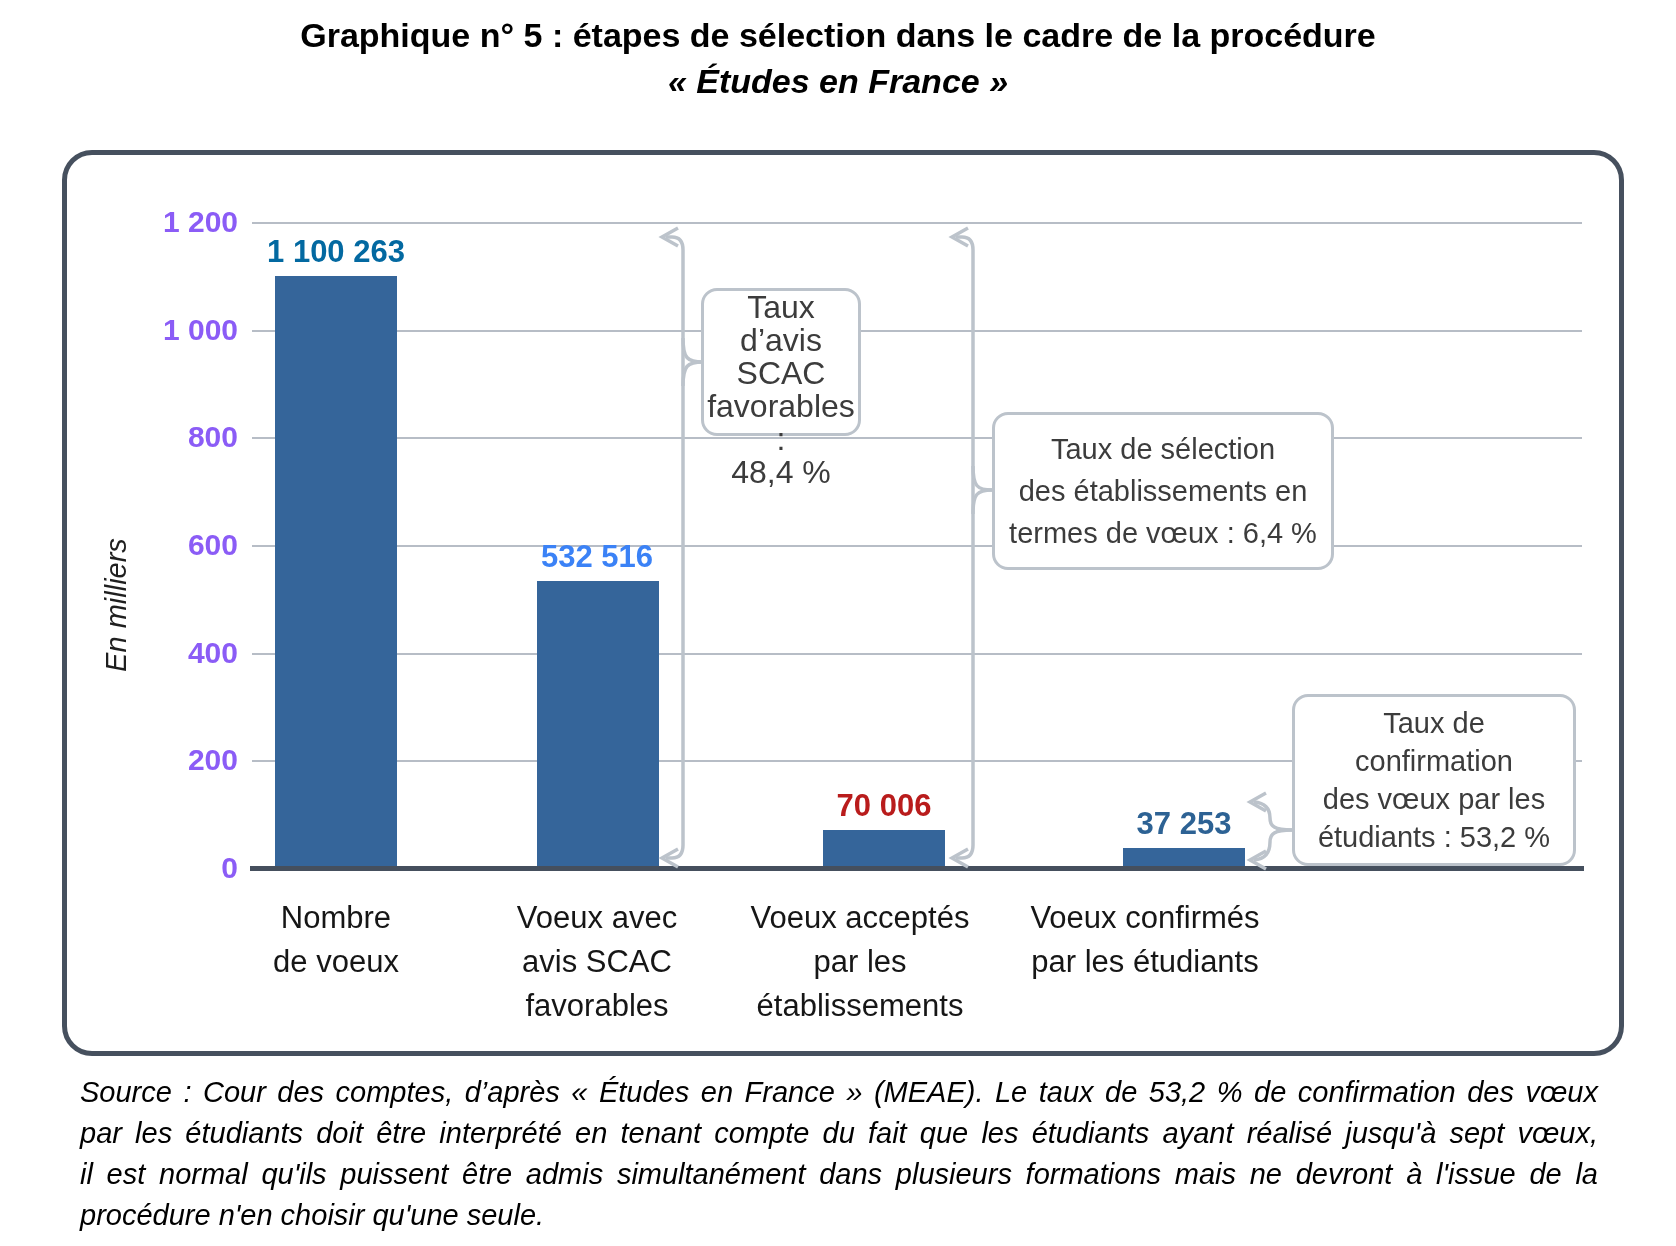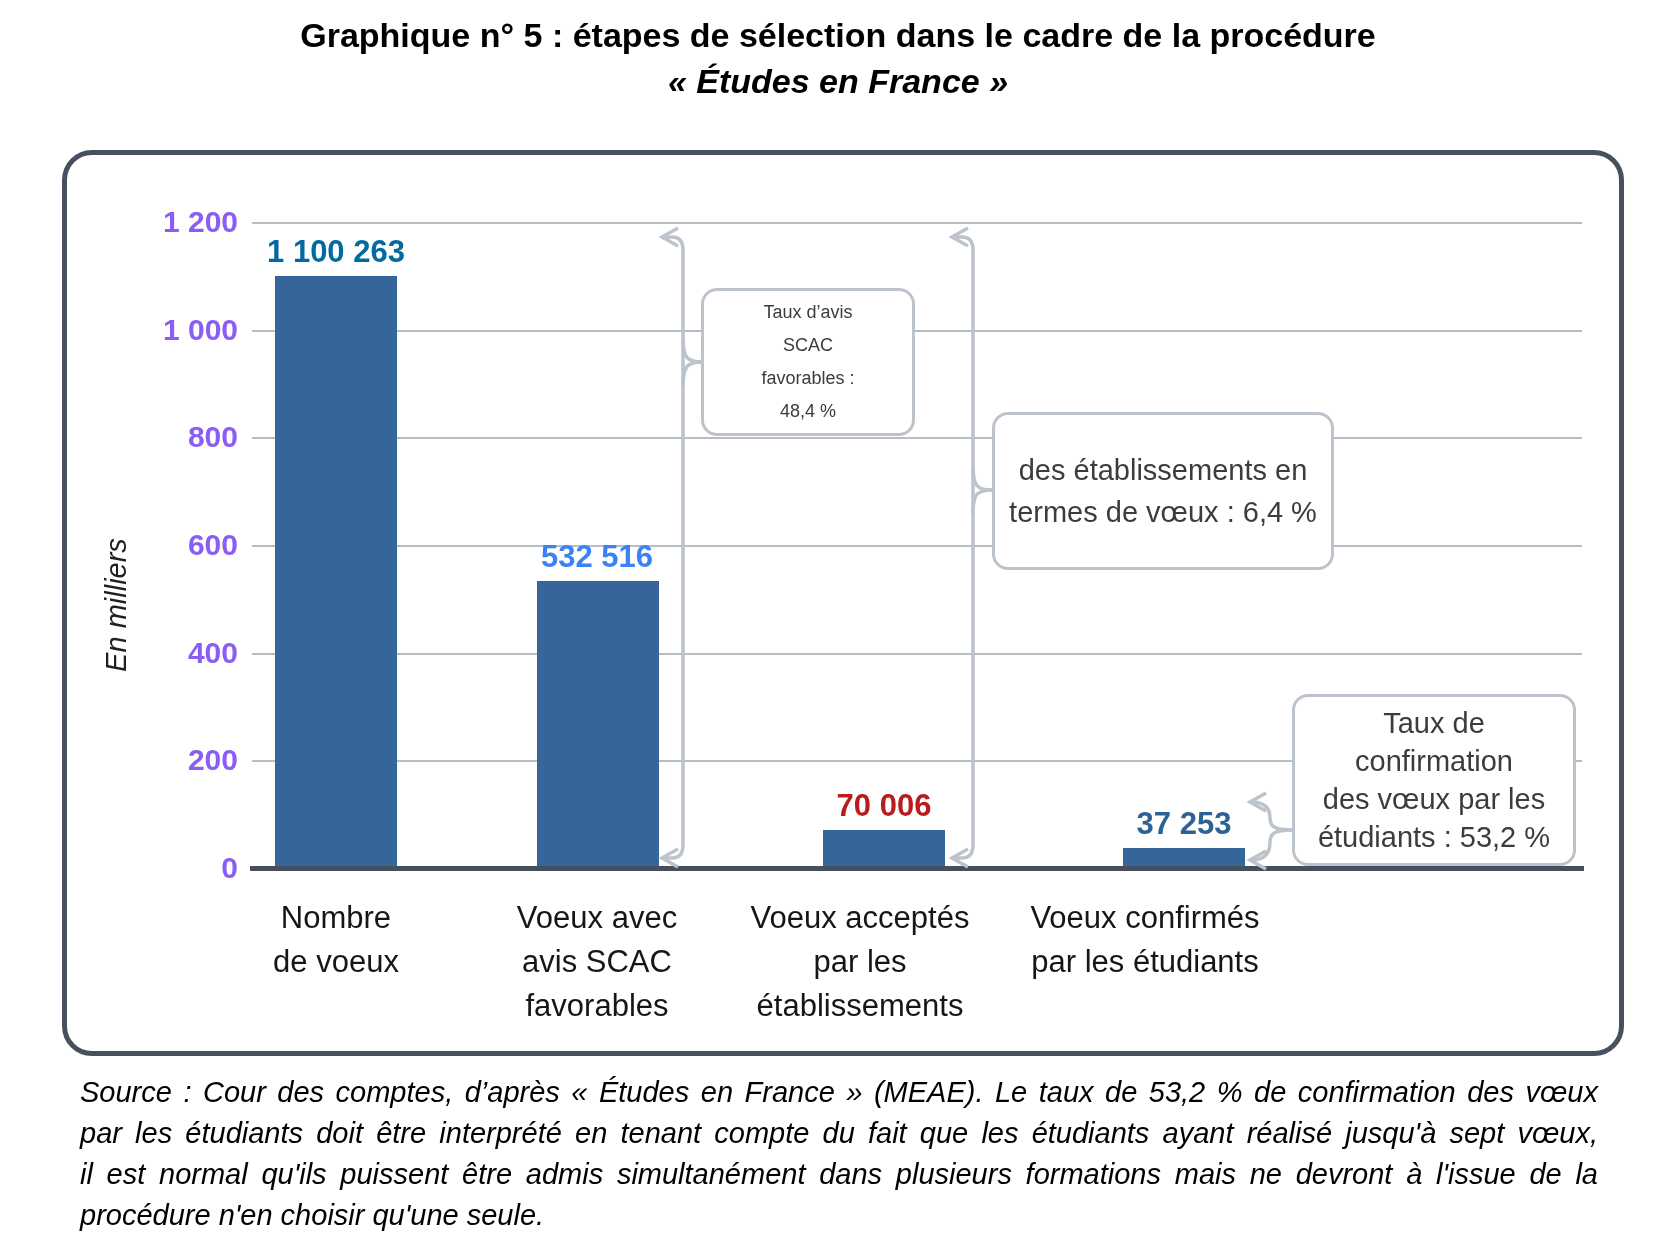--- a/index.html
+++ b/index.html
@@ -27,21 +27,21 @@
   .val-label{position:absolute;width:240px;text-align:center;font-size:31px;font-weight:700;
              color:#2d6294;z-index:4;}
   
   .xlabel{position:absolute;top:896px;width:340px;text-align:center;font-size:31px;
           line-height:44px;color:#161616;}
   
   .callout{position:absolute;box-sizing:border-box;background:#fff;border:3px solid #bcc3cb;
            border-radius:16px;z-index:6;display:flex;flex-direction:column;justify-content:center;
            text-align:center;color:#3c3c3c;}
   .callout .cl{width:100%;}
-  .callout1{left:701px;top:288px;width:214px;height:148px;font-size:18px;line-height:33px;}
+  .callout1{left:701px;top:288px;width:160px;height:148px;font-size:32px;line-height:33px;justify-content:space-between;}
   .callout2{left:992px;top:412px;width:342px;height:158px;font-size:29px;line-height:42px;}
   .callout3{left:1292px;top:694px;width:284px;height:172px;font-size:29px;line-height:38px;}
   
   .overlay{position:absolute;left:0;top:0;width:1676px;height:1246px;z-index:5;pointer-events:none;}
   
   .source{position:absolute;left:80px;top:1072px;width:1518px;color:#000;
           font-family:Liberation Sans, sans-serif;font-style:italic;font-size:29px;line-height:41px;}
   .source .sl{text-align:justify;text-align-last:justify;}
   .source .sl.last{text-align:left;text-align-last:left;}
 </style>
@@ -127,20 +127,21 @@
     </g>
   </svg>
 
   <div class="callout callout1">
     <div class="cl">Taux d’avis</div>
     <div class="cl">SCAC</div>
     <div class="cl">favorables :</div>
     <div class="cl">48,4 %</div>
   </div>
   <div class="callout callout2">
+    <div class="cl">Taux de sélection</div>
     <div class="cl">des établissements en</div>
     <div class="cl">termes de vœux : 6,4 %</div>
   </div>
   <div class="callout callout3">
     <div class="cl">Taux de</div>
     <div class="cl">confirmation</div>
     <div class="cl">des vœux par les</div>
     <div class="cl">étudiants : 53,2 %</div>
   </div>
 

